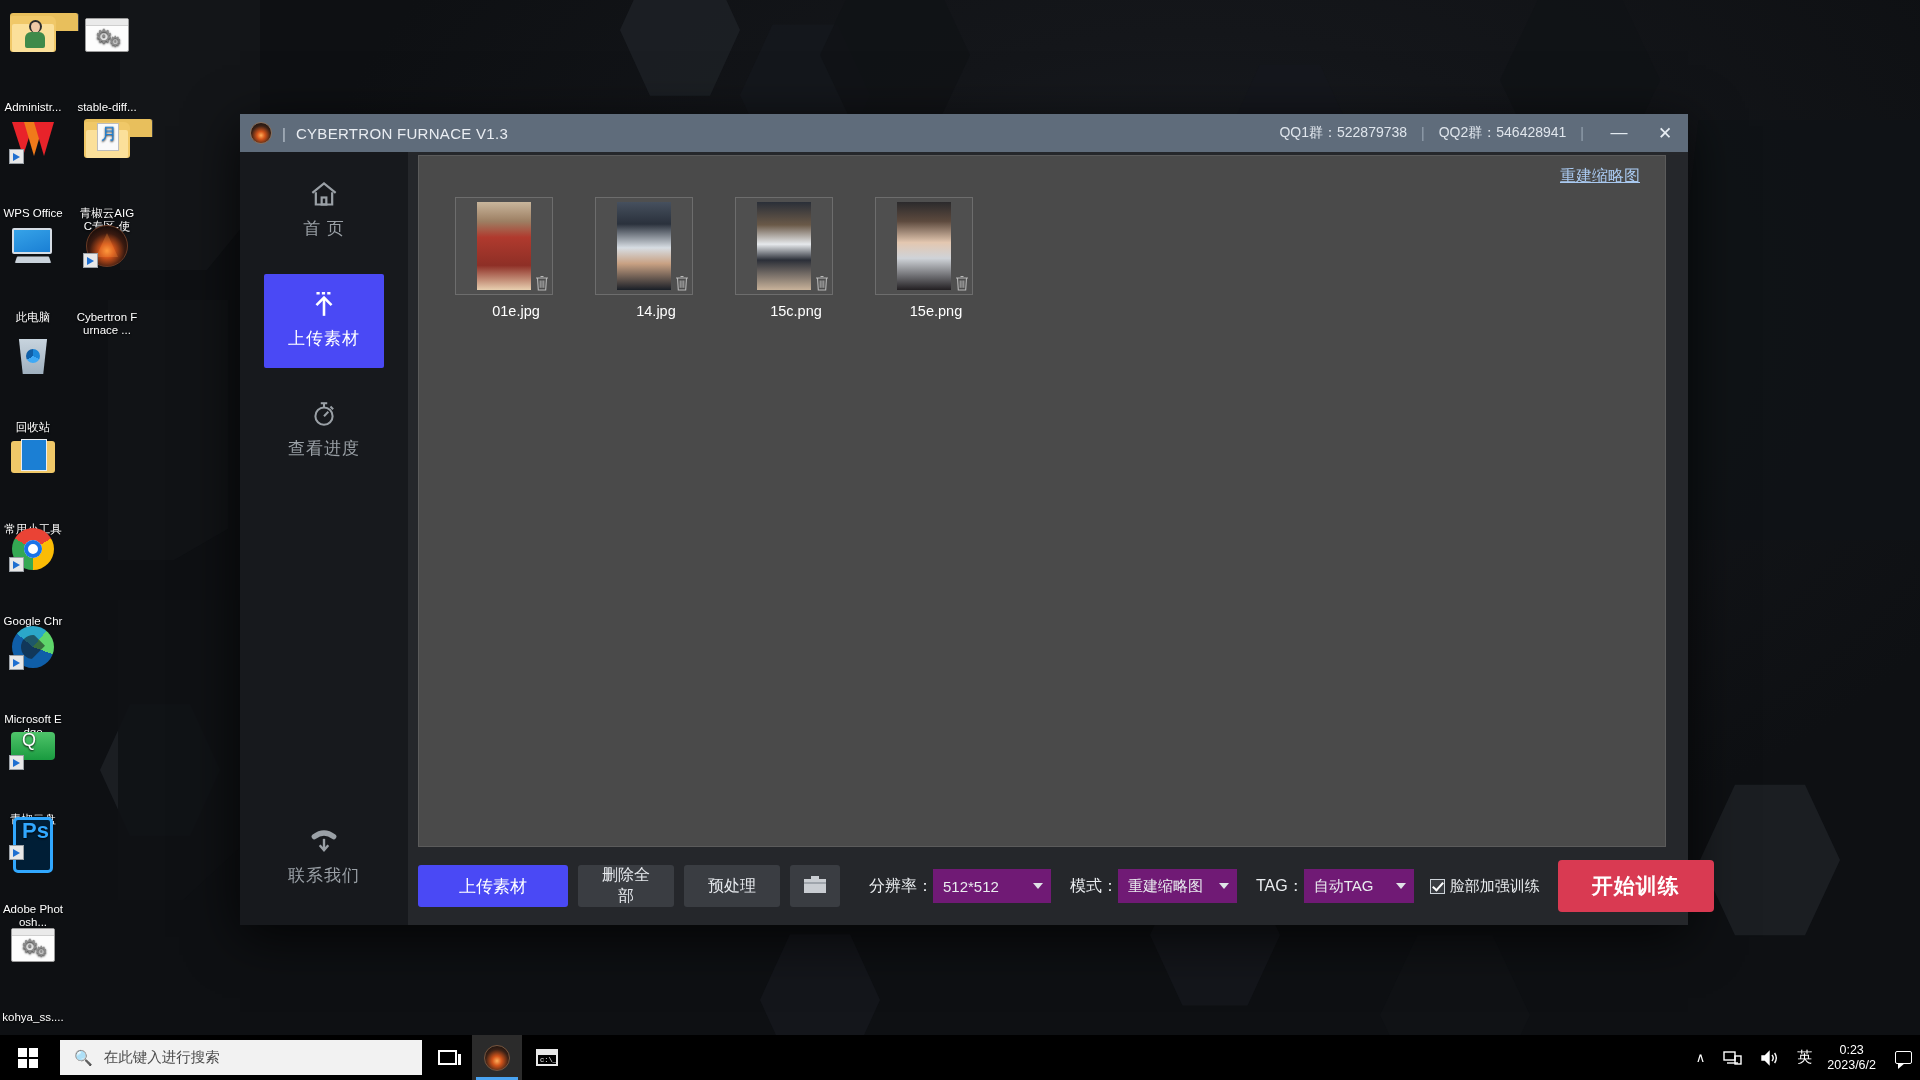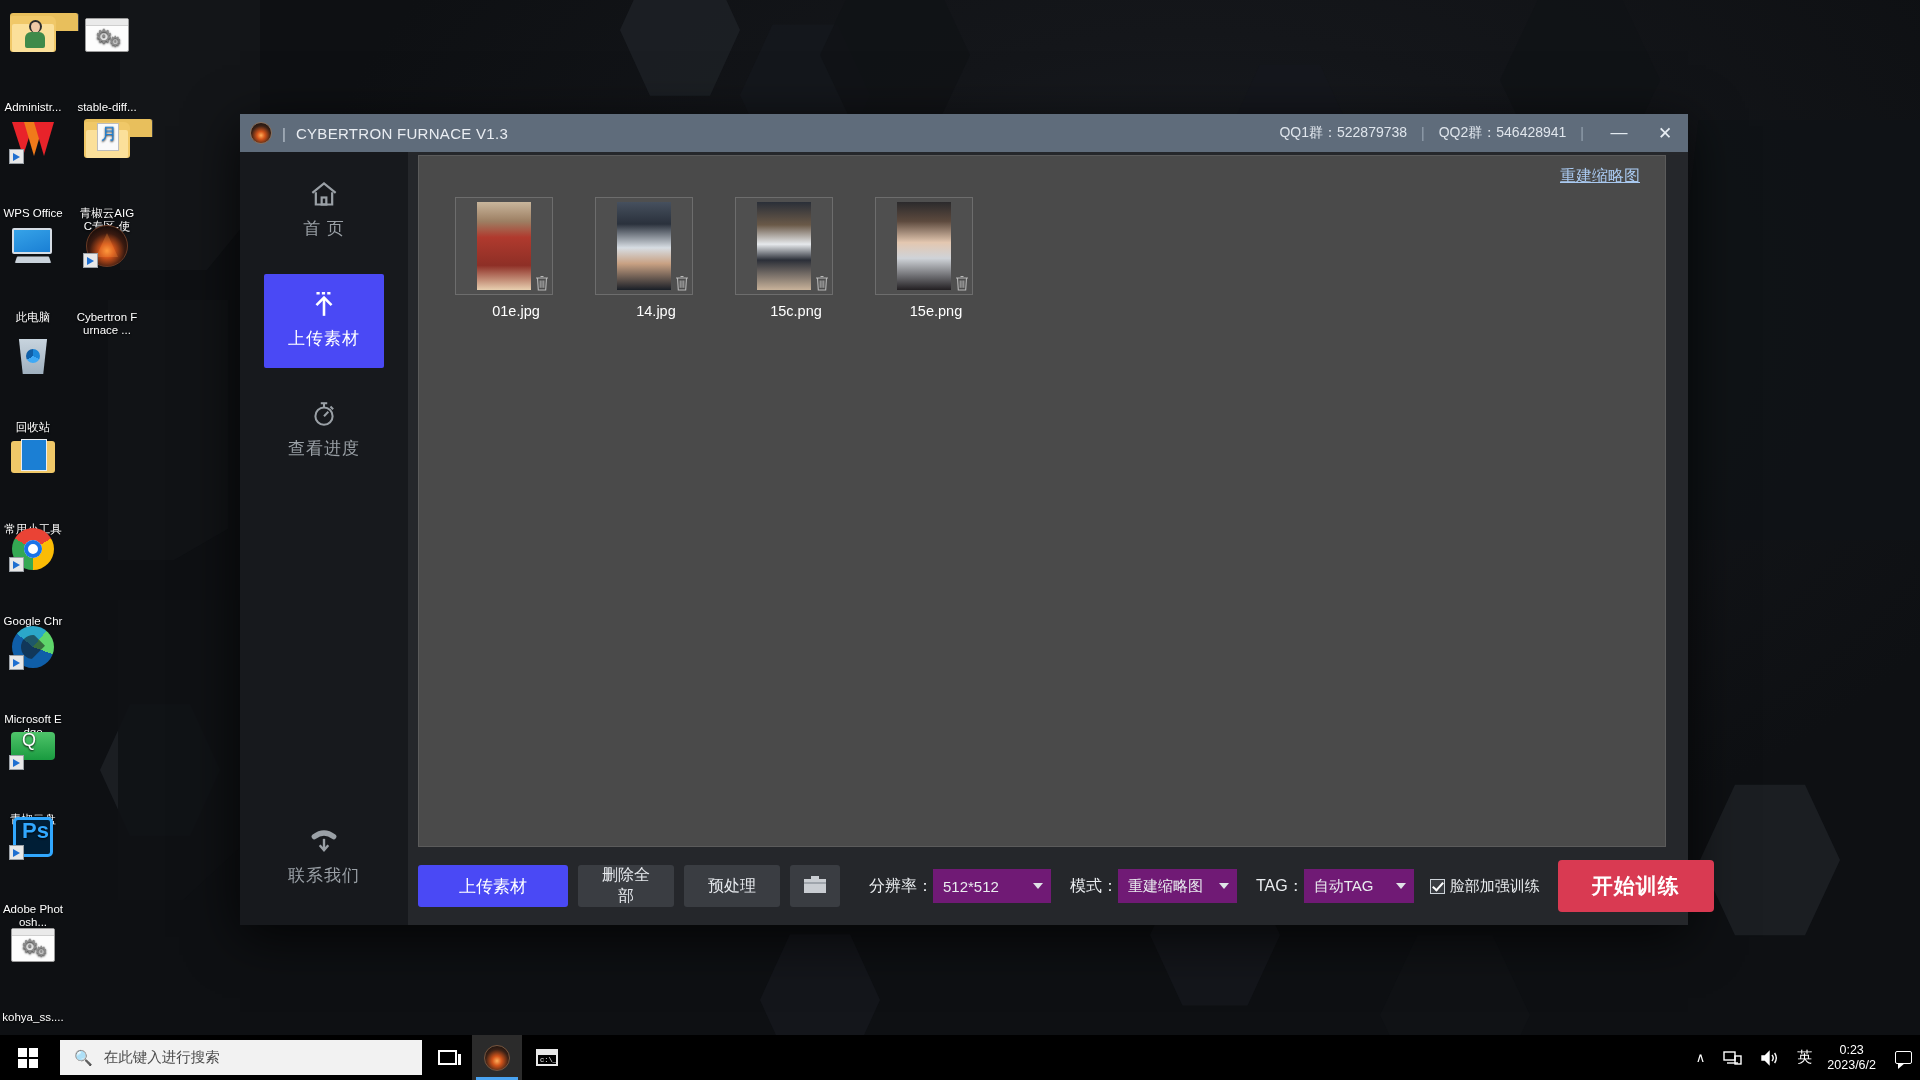--- a/index.html
+++ b/index.html
@@ -116,21 +116,21 @@
   .ic-edge { position:absolute; top:4px; left:3px; width:42px; height:42px; border-radius:50%;
     background: conic-gradient(from 200deg, #0f5ea8 0deg 110deg, #2ba7c9 110deg 200deg, #5fd66b 200deg 270deg, #0f5ea8 270deg 360deg); }
   .ic-edge::after { content:""; position:absolute; left:9px; top:9px; width:24px;height:24px;border-radius:50%;
     background:#14171a; clip-path: polygon(0 0, 55% 0, 100% 45%, 45% 100%, 0 100%); opacity:.55; }
 
   .ic-qjdisk { position:absolute; top:10px; left:2px; width:44px; height:28px; border-radius:4px;
     background: linear-gradient(180deg,#4fc46a,#199a3f); }
   .ic-qjdisk::after { content:"Q"; position:absolute; left:11px; top:2px; font-size:18px; color:#fff;
     font-family:"Liberation Sans",sans-serif; }
 
-  .ic-ps { position:absolute; top:5px; left:4px; width:40px; height:40px; background:#001e36; border:3px solid #31a8ff; border-radius:5px; }
+  .ic-ps { position:absolute; top:5px; left:4px; width:40px; height:56px; background:#001e36; border:3px solid #31a8ff; border-radius:5px; }
   .ic-ps span { position:absolute; left:6px; top:4px; font-size:22px; color:#31a8ff; font-family:"Liberation Sans",sans-serif; font-weight:bold; }
 
   
   #app-window {
     position: absolute;
     left: 240px; top: 114px;
     width: 1448px; height: 811px;
     background: #1b1d21;
     box-shadow: 0 12px 50px rgba(0,0,0,.75);
   }

